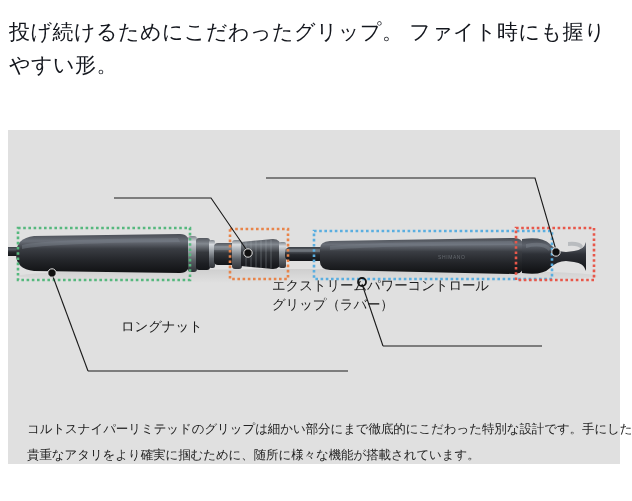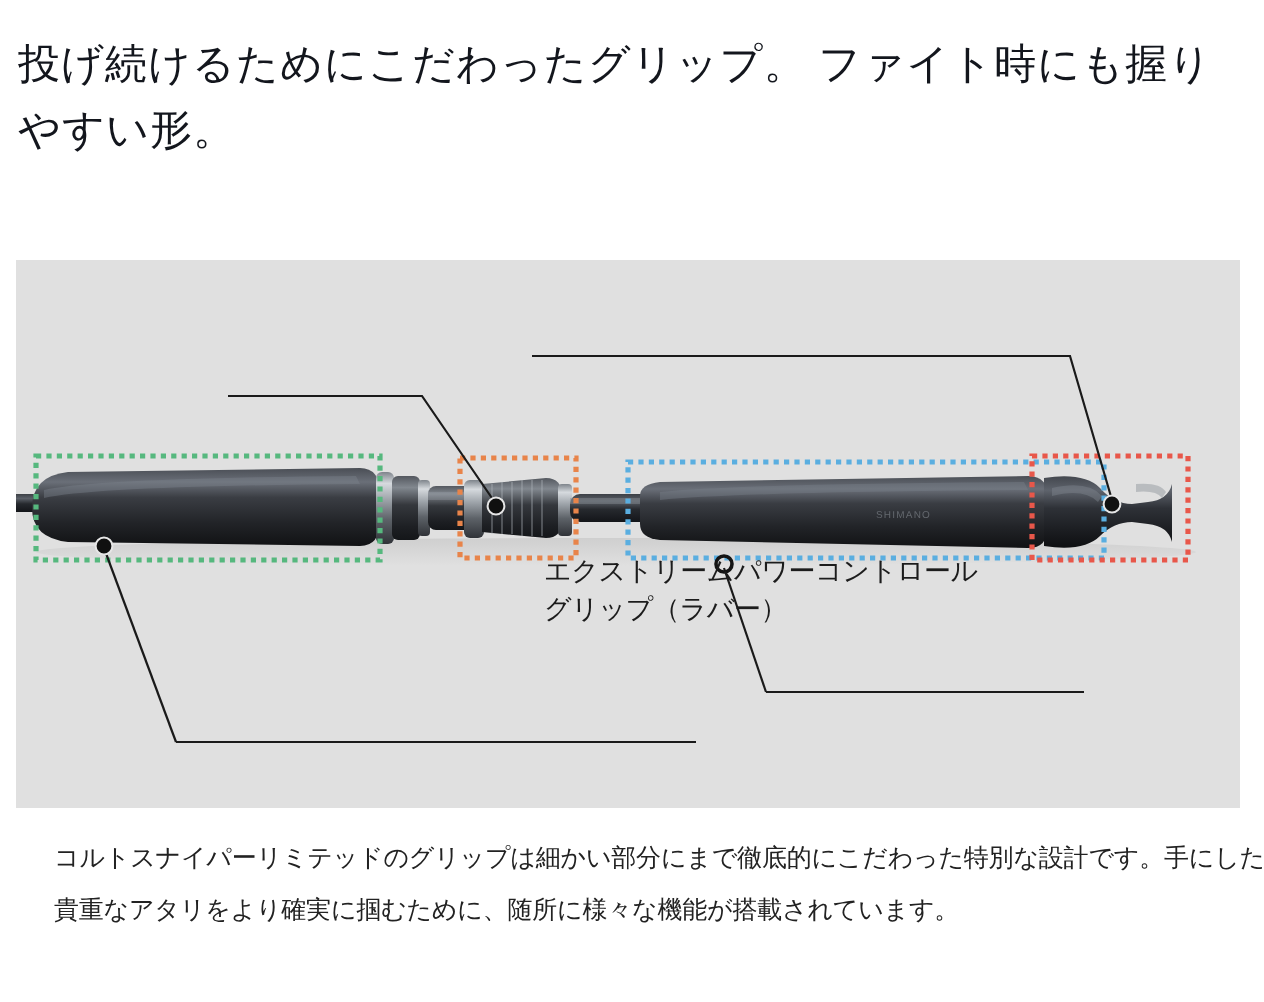--- a/index.html
+++ b/index.html
@@ -28,21 +28,21 @@
     color: #13161d;
     white-space: pre-wrap;
   }
 
   
   #figure-panel {
     position: absolute;
     left: 8px;
     top: 130px;
     width: 612px;
-    height: 274px;
+    height: 334px;
     background: #e0e0e0;
     overflow: hidden;
   }
 
   
   #rod {
     position: absolute;
     left: 0;
     top: 0;
     width: 612px;
@@ -196,16 +196,17 @@
 
     <circle cx="548" cy="122" r="4.2" fill="#101010" stroke="#e6e6e6" stroke-width="1"></circle>
     <circle cx="240" cy="123" r="4.2" fill="#101010" stroke="#e6e6e6" stroke-width="1"></circle>
     <circle cx="354" cy="152" r="4" fill="none" stroke="#141414" stroke-width="1.8"></circle>
     <circle cx="44" cy="143" r="4.2" fill="#101010" stroke="#e6e6e6" stroke-width="1"></circle>
   </svg>
 
   <div class="anno-label" id="label-extreme">エクストリームパワーコントロール
 グリップ（ラバー）</div>
 
+  <div class="anno-label" id="label-longnut">ロングナット</div>
 
 </div>
 
 <div id="footer-text">コルトスナイパーリミテッドのグリップは細かい部分にまで徹底的にこだわった特別な設計です。手にした貴重なアタリをより確実に掴むために、随所に様々な機能が搭載されています。</div>
 
 </body></html>

